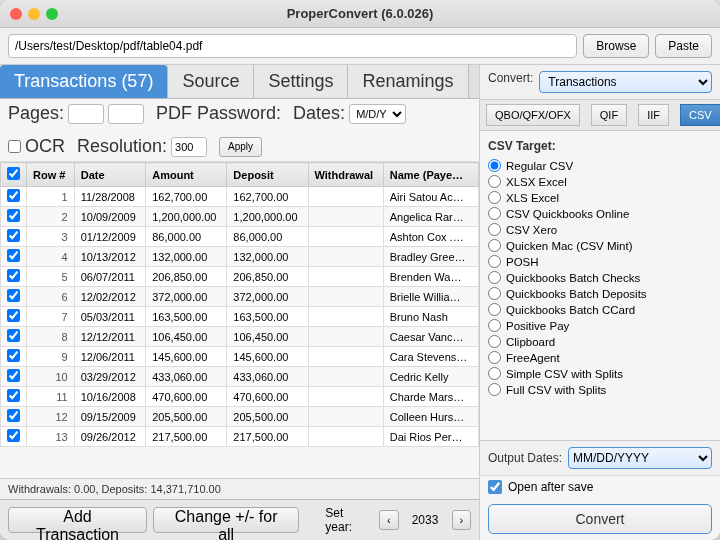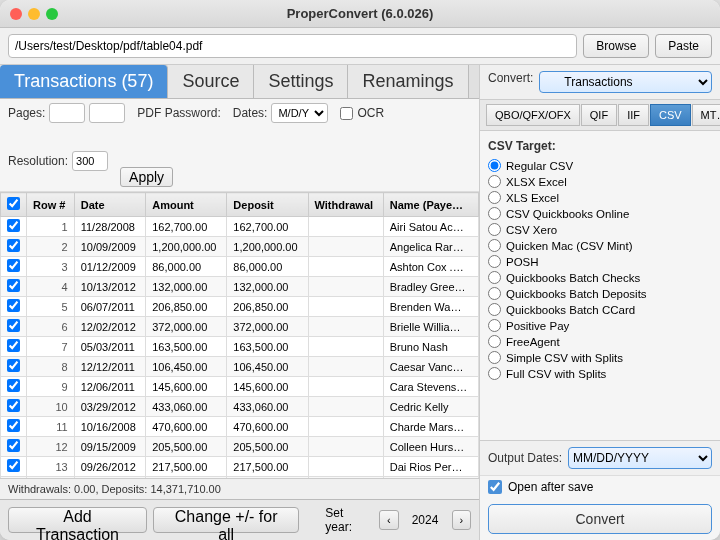--- a/index.html
+++ b/index.html
@@ -120,21 +120,21 @@
       background: #f5f5f5;
       flex-shrink: 0;
       flex-wrap: wrap;
     }
     .opt-group {
       display: flex;
       align-items: center;
       gap: 4px;
     }
     .opt-label {
-      font-size: 12px;
+      font-size: 18px;
       color: #333;
     }
     .small-input {
       height: 20px;
       width: 36px;
       border: 1px solid #bbb;
       border-radius: 3px;
       padding: 0 3px;
       font-size: 11px;
       background: white;
@@ -146,23 +146,22 @@
       font-size: 11px;
       background: white;
       padding: 0 2px;
     }
     .small-btn {
       height: 20px;
       padding: 0 8px;
       border: 1px solid #aaa;
       border-radius: 3px;
       background: linear-gradient(to bottom, #f8f8f8, #e8e8e8);
-      font-size: 14px;
-      cursor: pointer;
-      margin-top: 32px;
+      font-size: 10px;
+      cursor: pointer;
     }
     .table-container {
       flex: 1;
       overflow: auto;
     }
     table {
       width: 100%;
       border-collapse: collapse;
       font-size: 11px;
     }
@@ -258,27 +257,27 @@
       font-size: 12px;
       color: #333;
     }
     .convert-select {
       flex: 1;
       height: 22px;
       border: 1px solid #4a90d9;
       border-radius: 4px;
       background: linear-gradient(to bottom, #eef4ff, #d8eaff);
       font-size: 12px;
-      padding: 0 20px;
+      padding: 0 4px;
     }
     .format-tabs {
       display: flex;
       align-items: flex-start;
       padding: 4px 6px;
-      gap: 1px;
+      gap: 11px;
       border-bottom: 1px solid #ccc;
       background: #e8e8e8;
       flex-shrink: 0;
     }
     .fmt-tab {
       height: 22px;
       padding: 0 8px;
       border: 1px solid #bbb;
       font-size: 11px;
       cursor: pointer;
@@ -575,46 +574,35 @@
     <td class="cb-th">
       <input type="checkbox" checked="" style="">
     </td>
     <td class="row-num">13</td>
     <td>09/26/2012</td>
     <td>217,500.00</td>
     <td>217,500.00</td>
     <td></td>
     <td>Dai Rios Per…</td>
   </tr>
-              <tr>
-    <td class="cb-th">
-      <input type="checkbox" checked="" style="">
-    </td>
-    <td class="row-num">14</td>
-    <td>01/25/2011</td>
-    <td>112,000.00</td>
-    <td>112,000.00</td>
-    <td></td>
-    <td>Donna Snide…</td>
-  </tr>
             </tbody>
         </table>
       </div>
 
       <div class="status-bar">
         <span>Withdrawals: 0.00, Deposits: 14,371,710.00</span>
       </div>
 
       <div class="bottom-bar">
         <button class="bottom-btn">Add Transaction</button>
         <button class="bottom-btn">Change +/- for all</button>
         <div class="year-nav">
           <span>Set year:</span>
           <button class="nav-btn">‹</button>
-          <span class="year-val">2024</span>
+          <span class="year-val">2033</span>
           <button class="nav-btn">›</button>
         </div>
       </div>
     </div>
 
     <div class="right-panel">
 
       <div class="right-top">
         <span class="convert-label">Convert:</span>
         <select class="convert-select">
@@ -673,20 +661,24 @@
             <div class="radio-item">
     <input type="radio" name="csv-target" style="">
     <span>Quickbooks Batch CCard</span>
   </div>
             <div class="radio-item">
     <input type="radio" name="csv-target" style="">
     <span>Positive Pay</span>
   </div>
             <div class="radio-item">
     <input type="radio" name="csv-target" style="">
+    <span>Clipboard</span>
+  </div>
+            <div class="radio-item">
+    <input type="radio" name="csv-target" style="">
     <span>FreeAgent</span>
   </div>
             <div class="radio-item">
     <input type="radio" name="csv-target" style="">
     <span>Simple CSV with Splits</span>
   </div>
             <div class="radio-item">
     <input type="radio" name="csv-target" style="">
     <span>Full CSV with Splits</span>
   </div>

